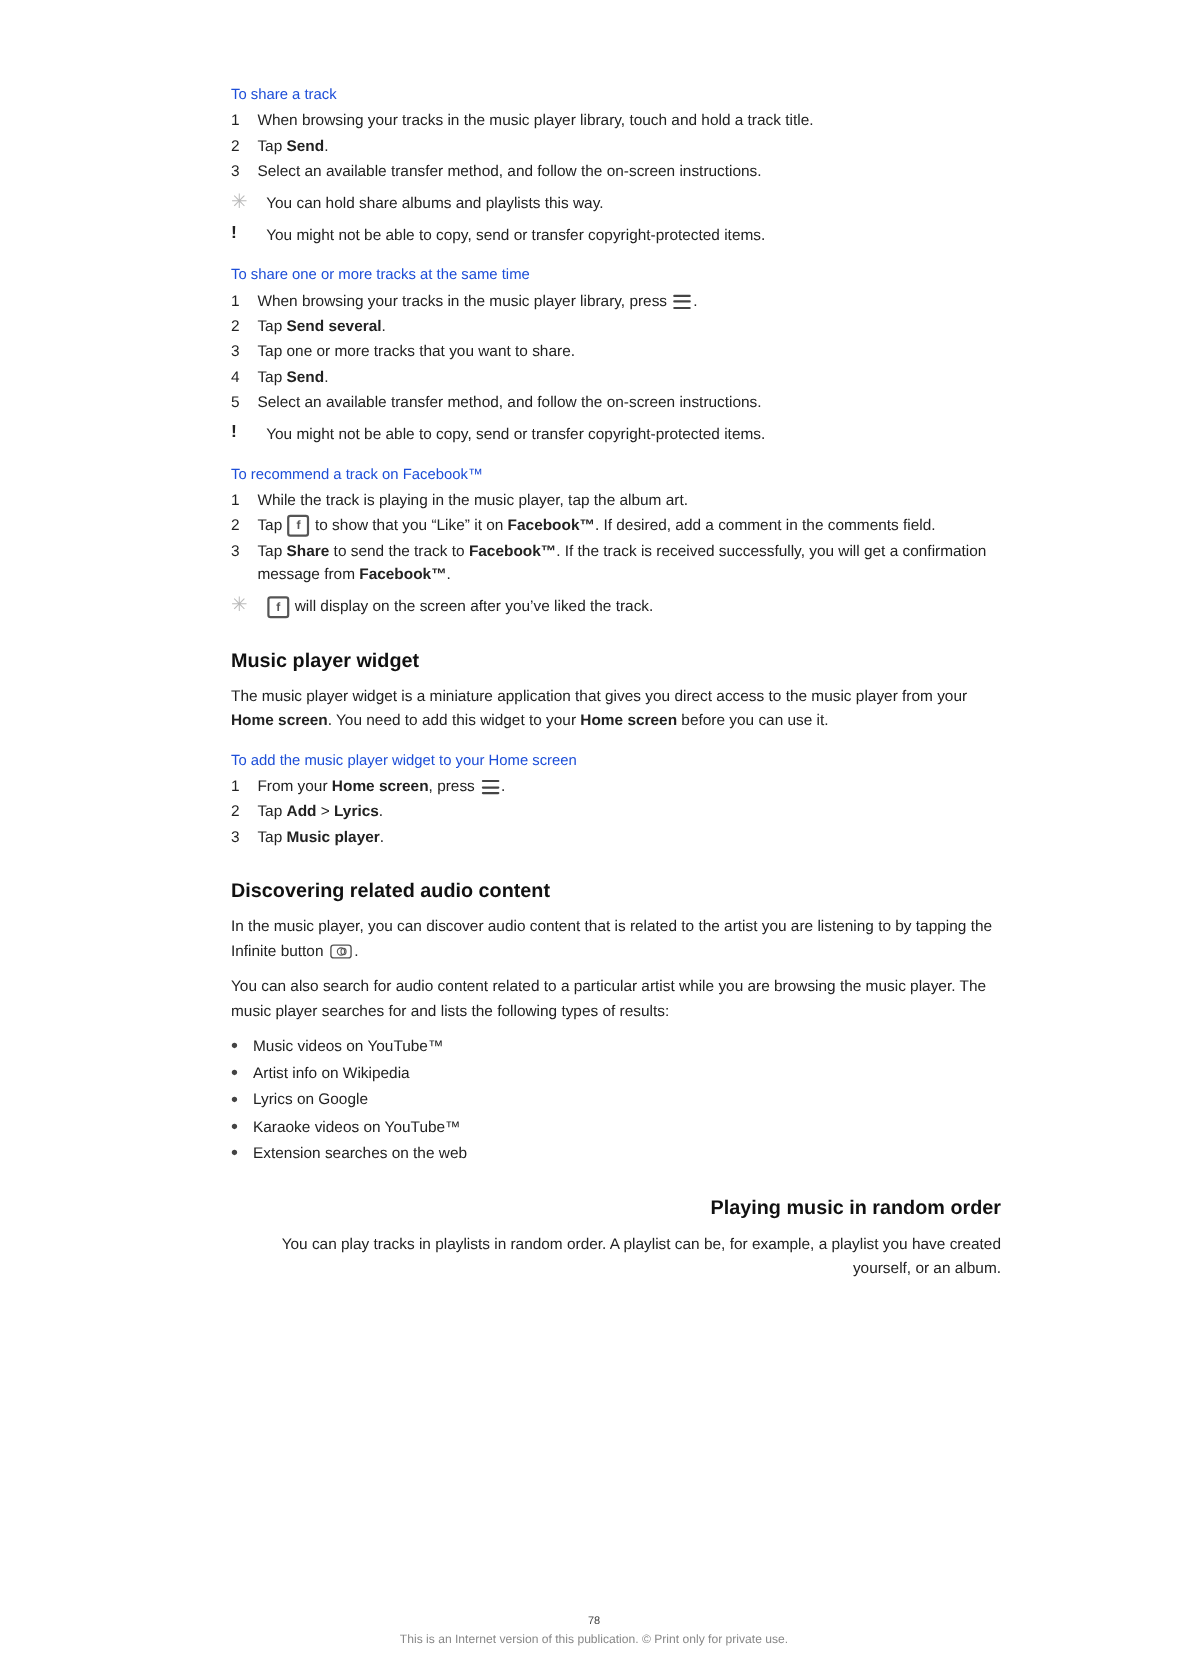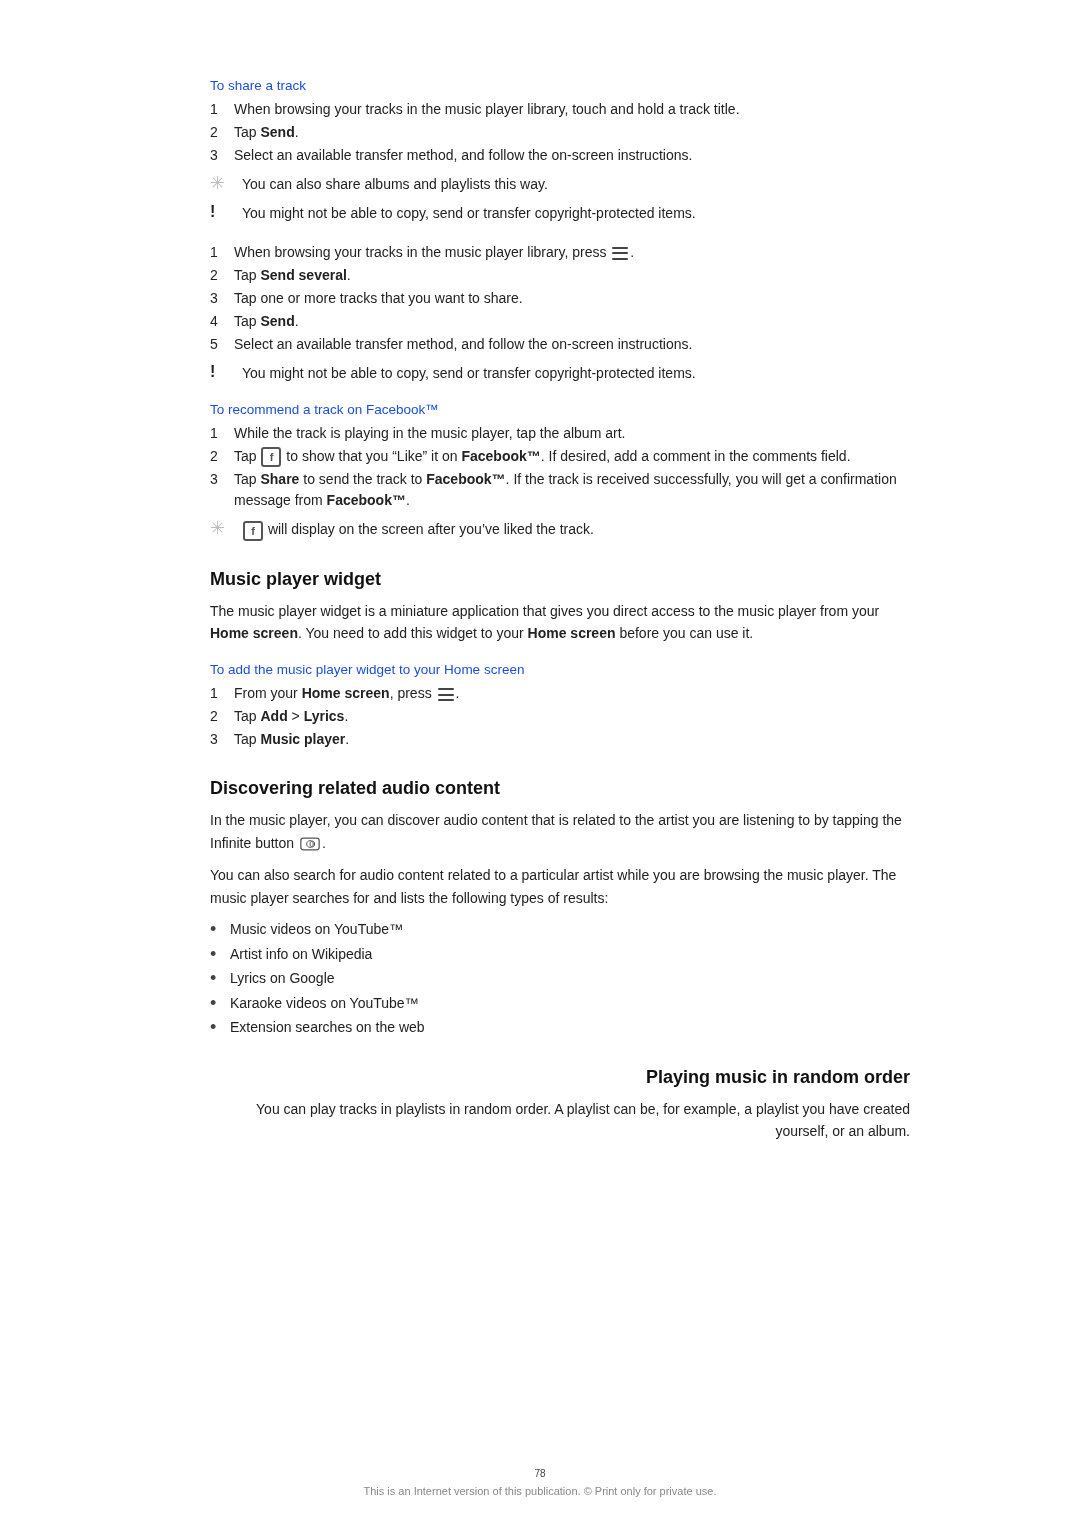--- a/index.html
+++ b/index.html
@@ -173,29 +173,30 @@
         <span class="num">2</span>
         <span class="list-text">Tap <b>Send</b>.</span>
       </li>
       <li>
         <span class="num">3</span>
         <span class="list-text">Select an available transfer method, and follow the on-screen instructions.</span>
       </li>
     </ol>
     <div class="tip-row">
       <span class="tip-icon tip-sunburst">✳</span>
-      <span class="tip-text">You can also share albums and playlists this way.</span>
+      <span class="tip-text">You can hold share albums and playlists this way.</span>
     </div>
     <div class="tip-row">
       <span class="warning-icon">!</span>
       <span class="tip-text">You might not be able to copy, send or transfer copyright-protected items.</span>
     </div>
   </div>
 
   <div style="margin-top:18px;">
+    <p class="section-heading">To share one or more tracks at the same time</p>
     <ol class="numbered-list">
       <li>
         <span class="num">1</span>
         <span class="list-text">
           When browsing your tracks in the music player library, press 
           <span class="menu-icon">
               <span></span>
               <span></span>
               <span></span>
             </span>.

